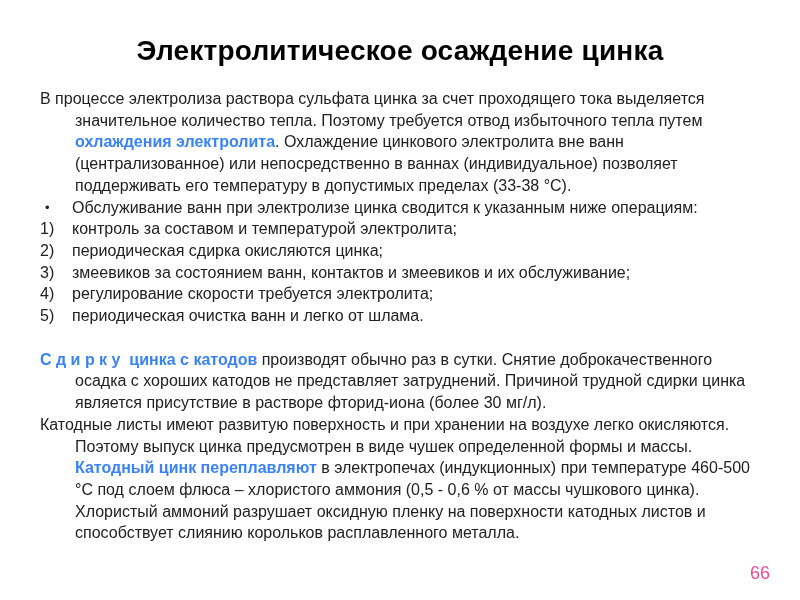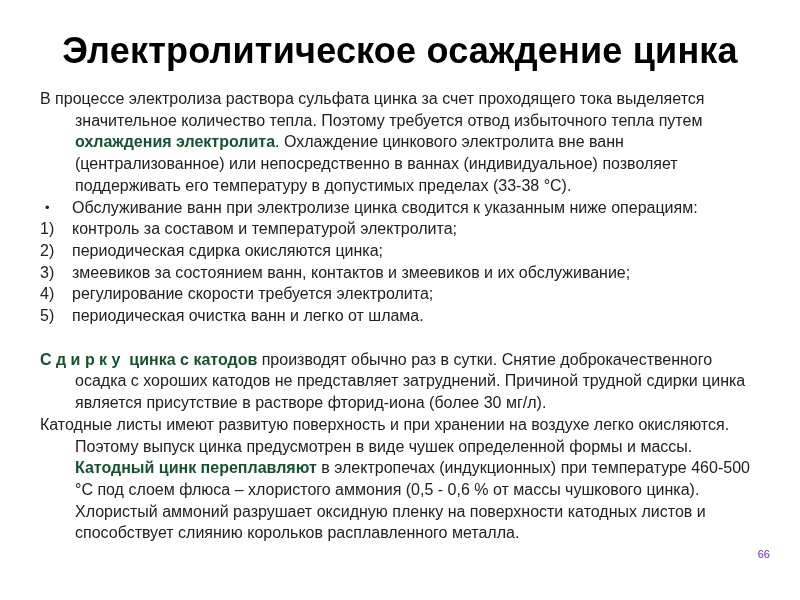--- a/index.html
+++ b/index.html
@@ -16,62 +16,62 @@
     color: #212121;
     overflow: hidden;
   }
   .title {
     position: absolute;
     top: 34px;
     left: 0;
     right: 0;
     margin: 0;
     text-align: center;
-    font-size: 36px;
+    font-size: 28px;
     line-height: 34px;
     font-weight: 700;
     color: #000000;
     letter-spacing: 0.2px;
   }
   .content {
     position: absolute;
     top: 88px;
     left: 40px;
     width: 718px;
     font-size: 16px;
     line-height: 21.7px;
   }
   .para {
     padding-left: 35px;
     text-indent: -35px;
     margin: 0;
   }
   .seg { font-weight: 400; margin-top: 48px; }
-  .seg.bold { font-weight: 700; color: #14532d; }
+  .seg.bold { font-weight: 700; color: #3b82f6; }
   .list-row {
     display: flex;
     margin: 0;
   }
   .marker {
     flex: 0 0 32px;
     width: 32px;
   }
   .bullet .marker {
     padding-left: 5px;
     box-sizing: border-box;
     font-size: 13px;
   }
   .list-text { flex: 1; }
   .spacer { height: 22px; }
   .page-number {
     position: absolute;
     right: 30px;
-    bottom: 40px;
-    font-size: 11px;
-    color: #6d28d9;
+    bottom: 16px;
+    font-size: 18px;
+    color: #ec4899;
   }
 </style>
 </head>
 <body>
 
 <div class="slide">
   <h1 class="title">Электролитическое осаждение цинка</h1>
 
   <div class="content">
       <div class="para"><span class="seg">В процессе электролиза раствора сульфата цинка за счет проходящего тока выделяется значительное количество тепла. Поэтому требуется отвод избыточного тепла путем </span><span class="seg bold">охлаждения электролита</span><span class="seg">. Охлаждение цинкового электролита вне ванн (централизованное) или непосредственно в ваннах (индивидуальное) позволяет поддерживать его температуру в допустимых пределах (33-38 °С).</span></div>

